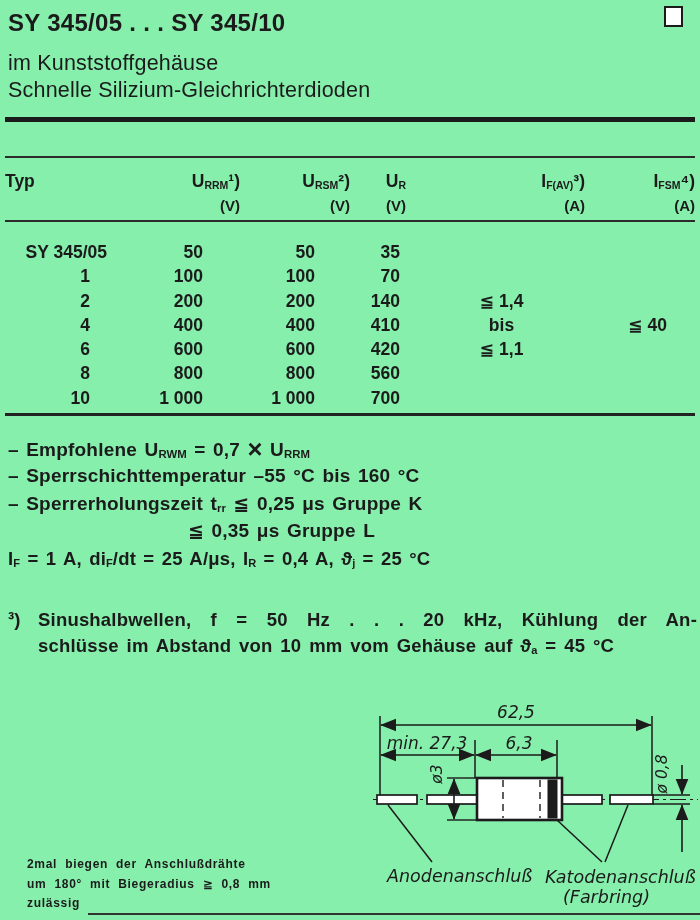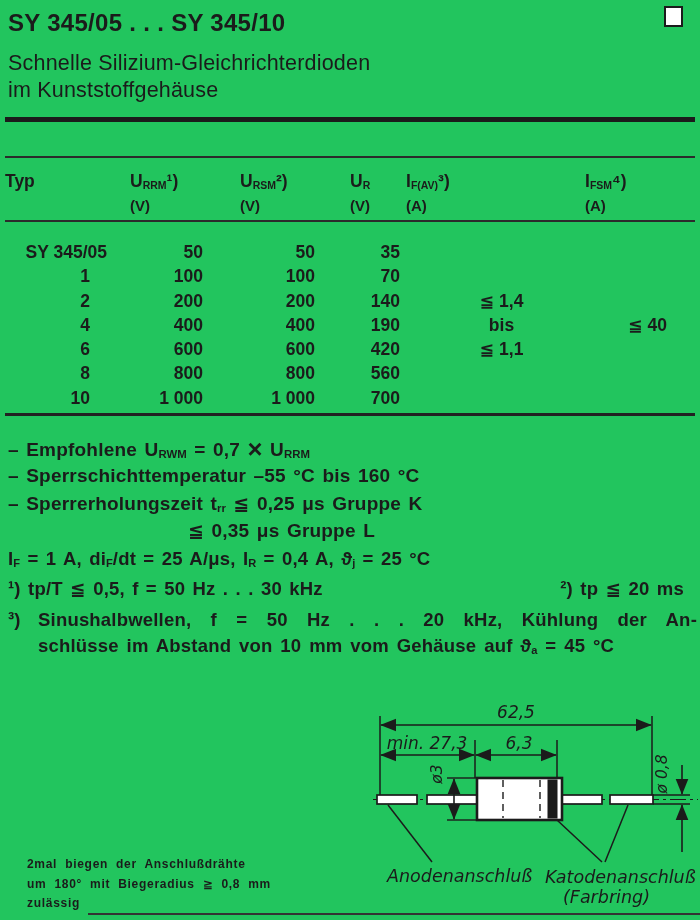--- a/index.html
+++ b/index.html
@@ -1,19 +1,19 @@
 <!DOCTYPE html>
 <html><head>
 <meta charset="utf-8">
 <style>
   html,body{margin:0;padding:0;background:#e8e8e4;}
   .page{
     position:relative;
     width:700px;height:920px;
-    background:#22c55e;
+    background:#86efac;
     color:#1b1b1b;
     font-family:"Liberation Sans","DejaVu Sans",sans-serif;
     overflow:hidden;
   }
   
   .title{
     position:absolute;left:8px;top:9px;
     font-size:24px;font-weight:700;letter-spacing:.3px;
   }
   .checkbox{
@@ -30,21 +30,21 @@
   .rule-thin1{left:5px;top:156px;width:690px;height:2.4px;background:#2b2b2b;}
   .rule-thin2{left:5px;top:220px;width:690px;height:2.4px;background:#2b2b2b;}
   .rule-thin3{left:5px;top:413px;width:690px;height:3px;background:#222;}
   .rule-bottom{left:88px;top:913px;width:612px;height:2.2px;background:#333;}
   
   .theader{
     position:absolute;left:5px;top:171px;width:690px;
     display:grid;grid-template-columns:125px 110px 110px 56px 179px 110px;
     font-weight:700;font-size:17.5px;
   }
-  .thcell{text-align:left;}
+  .thcell{text-align:right;}
   .thcell.first{text-align:left;padding-left:0;}
   .th-label{line-height:21px;}
   .th-unit{line-height:20px;font-size:15px;}
   .sb{font-size:.6em;vertical-align:-.18em;letter-spacing:0;}
   .bx{font-size:1.35em;font-weight:700;line-height:1;vertical-align:-.08em;}
   .tbody{
     position:absolute;left:5px;top:240px;width:690px;
     font-weight:700;font-size:17.5px;
   }
   .trow{
@@ -94,22 +94,22 @@
   }
 </style>
 </head>
 <body>
 
 <div class="page">
 
   <div class="title">SY 345/05 . . . SY 345/10</div>
   <div class="checkbox"></div>
   <div class="subtitle">
+    <div>im Kunststoffgehäuse</div>
     <div>Schnelle Silizium-Gleichrichterdioden</div>
-    <div>im Kunststoffgehäuse</div>
   </div>
 
   <div class="rule rule-heavy"></div>
   <div class="rule rule-thin1"></div>
   <div class="rule rule-thin2"></div>
   <div class="rule rule-thin3"></div>
   <div class="rule rule-bottom"></div>
 
   <div class="theader">
     <div class="thcell first">
@@ -159,21 +159,21 @@
         <div class="tcell c-urrm">200</div>
         <div class="tcell c-ursm">200</div>
         <div class="tcell c-ur">140</div>
         <div class="tcell c-ifav">≦ 1,4</div>
         <div class="tcell c-ifsm"></div>
       </div>
       <div class="trow">
         <div class="tcell c-typ typ-num">4</div>
         <div class="tcell c-urrm">400</div>
         <div class="tcell c-ursm">400</div>
-        <div class="tcell c-ur">190</div>
+        <div class="tcell c-ur">410</div>
         <div class="tcell c-ifav">bis</div>
         <div class="tcell c-ifsm">≦ 40</div>
       </div>
       <div class="trow">
         <div class="tcell c-typ typ-num">6</div>
         <div class="tcell c-urrm">600</div>
         <div class="tcell c-ursm">600</div>
         <div class="tcell c-ur">420</div>
         <div class="tcell c-ifav">≦ 1,1</div>
         <div class="tcell c-ifsm"></div>
@@ -195,24 +195,20 @@
         <div class="tcell c-ifsm"></div>
       </div>
     </div>
 
   <div class="note note-dash1"><span>– Empfohlene U</span><span class="sb">RWM</span><span> = 0,7 </span><span class="bx">×</span><span> U</span><span class="sb">RRM</span></div>
   <div class="note note-dash2"><span>– Sperrschichttemperatur –55 °C bis 160 °C</span></div>
   <div class="note note-dash3"><span>– Sperrerholungszeit t</span><span class="sb">rr</span><span> ≦ 0,25 μs Gruppe K</span></div>
   <div class="note note-dash4"><span>≦ 0,35 μs Gruppe L</span></div>
   <div class="note note-cond"><span>I</span><span class="sb">F</span><span> = 1 A, di</span><span class="sb">F</span><span>/dt = 25 A/μs, I</span><span class="sb">R</span><span> = 0,4 A, ϑ</span><span class="sb">j</span><span> = 25 °C</span></div>
 
-  <div class="fnrow">
-    <span><span>¹) tp/T ≦ 0,5, f = 50 Hz . . . 30 kHz</span></span>
-    <span><span>²) tp ≦ 20 ms</span></span>
-  </div>
   <div class="fn fn3a"><span class="fnmark">³)</span><span>Sinushalbwellen, f = 50 Hz . . . 20 kHz, Kühlung der An-</span></div>
   <div class="fn fn3b"><span>schlüsse im Abstand von 10 mm vom Gehäuse auf ϑ</span><span class="sb">a</span><span> = 45 °C</span></div>
 
   <svg class="drawing" width="370" height="228" viewBox="0 0 370 228">
     <defs>
       <marker id="ah" viewBox="0 0 10 10" refX="9.5" refY="5" markerWidth="10" markerHeight="10" orient="auto-start-reverse">
         <path d="M0,1 L10,5 L0,9 z" fill="#1b1b1b"></path>
       </marker>
     </defs>
 

